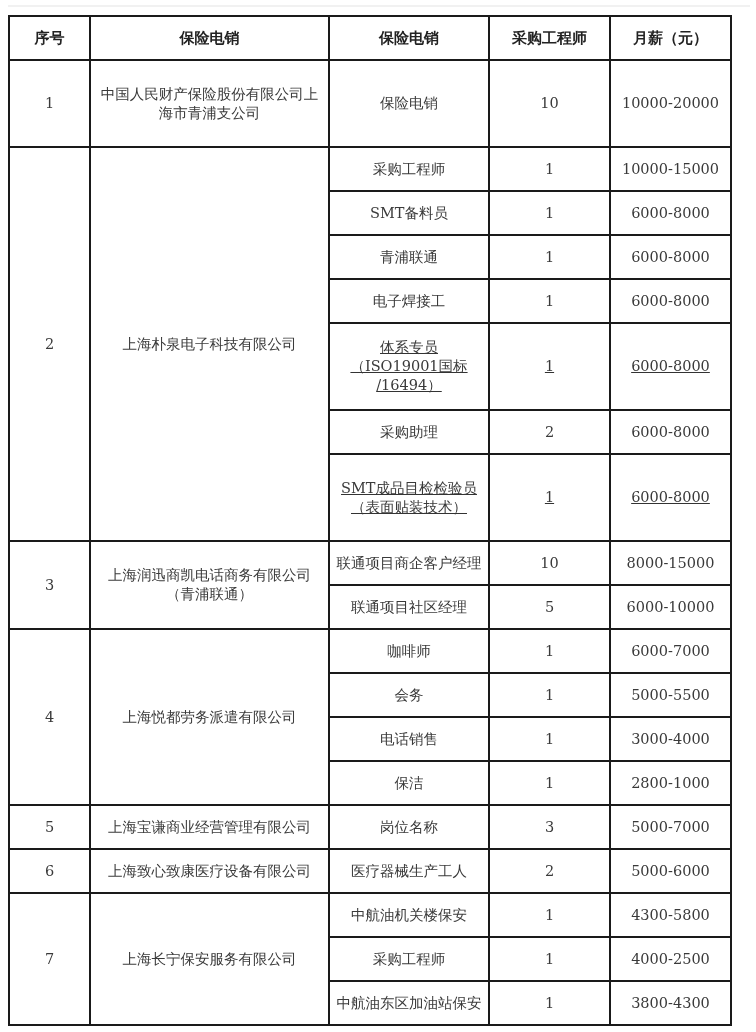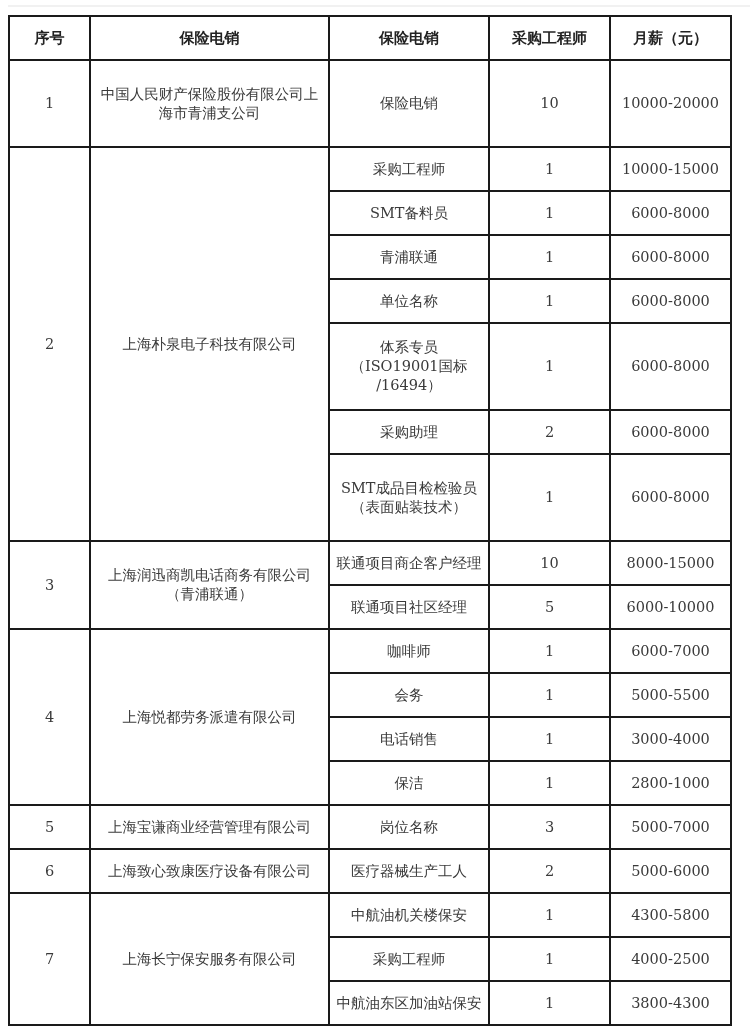--- a/index.html
+++ b/index.html
@@ -6,21 +6,21 @@
   body{width:756px;height:1032px;position:relative;overflow:hidden;
        font-family:"DejaVu Serif","Liberation Serif",serif;color:#333;}
   .faint-top{position:absolute;left:8px;top:5px;width:742px;height:2px;background:#f1f1f1;}
   table.jobs{position:absolute;left:8px;top:15px;border-collapse:collapse;table-layout:fixed;}
   table.jobs td, table.jobs th{border:2px solid #1a1a1a;text-align:center;vertical-align:middle;
        font-size:14.5px;line-height:19px;padding:0 2px;color:#3a3a3a;font-weight:normal;}
   table.jobs th{font-weight:bold;color:#222;font-size:15px;}
   .c1{width:81px;} .c2{width:239px;} .c3{width:160px;} .c4{width:121px;} .c5{width:121px;}
   tr.h44{height:44px;}
   tr.h88{height:87px;}
-  tr.h87{height:87px;}
+  tr.h87{height:87px;text-decoration:underline;}
   td.pos{white-space:nowrap;letter-spacing:0;}
   .multi{display:block;}
 </style>
 </head>
 <body>
 
 <div class="faint-top"></div>
 
 <table class="jobs">
   <colgroup>
@@ -63,21 +63,21 @@
       <td class="pos">SMT备料员</td>
       <td>1</td>
       <td>6000-8000</td>
     </tr>
     <tr class="h44">
       <td class="pos">青浦联通</td>
       <td>1</td>
       <td>6000-8000</td>
     </tr>
     <tr class="h44">
-      <td class="pos">单位名称</td>
+      <td class="pos">电子焊接工</td>
       <td>1</td>
       <td>6000-8000</td>
     </tr>
     <tr class="h87">
       <td>
         <span class="multi">体系专员</span>
         <span class="multi">（ISO19001国标</span>
         <span class="multi">/16494）</span>
       </td>
       <td>1</td>

